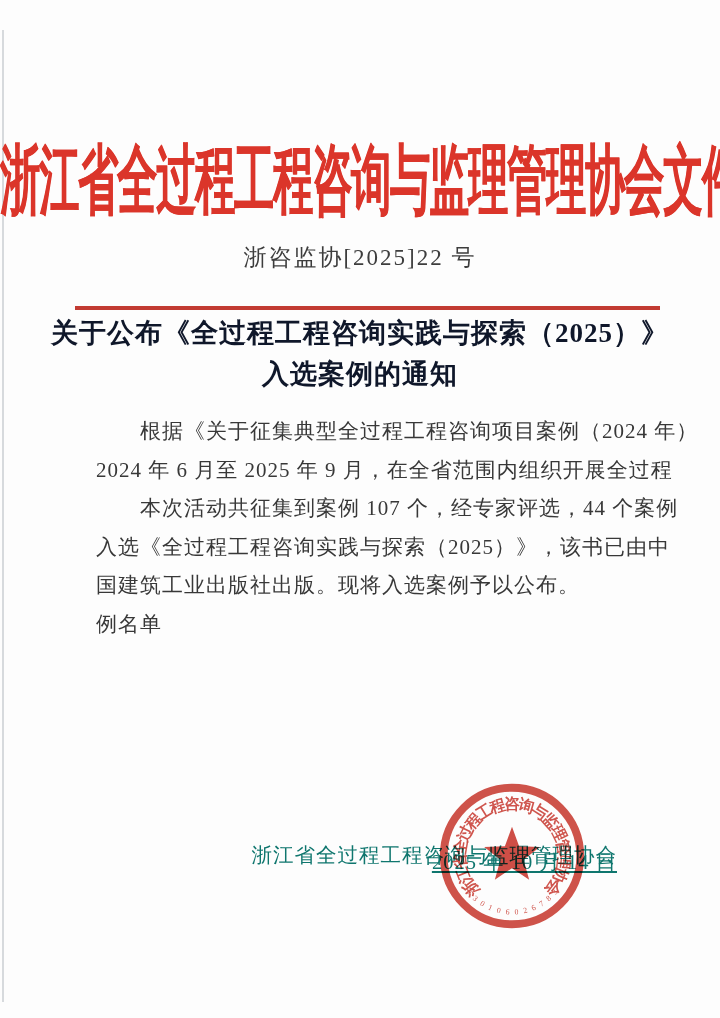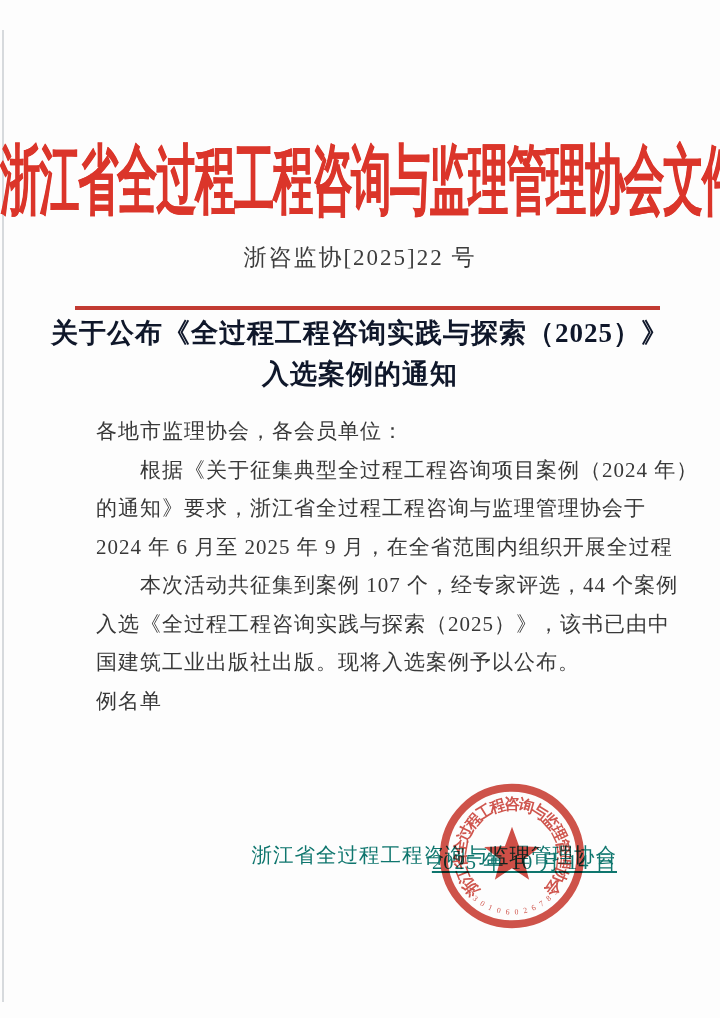--- a/index.html
+++ b/index.html
@@ -62,23 +62,21 @@
   <div class="doc-number">浙咨监协[2025]22 号</div>
 
   <div class="red-rule"></div>
 
   <div class="notice-title">
     <div>关于公布《全过程工程咨询实践与探索（2025）》</div>
     <div>入选案例的通知</div>
   </div>
 
   <div class="body-text">
-    <div class="line">各地市监理协会，各会员单位：</div>
     <div class="line indent">根据《关于征集典型全过程工程咨询项目案例（2024 年）</div>
-    <div class="line">的通知》要求，浙江省全过程工程咨询与监理管理协会于</div>
     <div class="line">2024 年 6 月至 2025 年 9 月，在全省范围内组织开展全过程</div>
     <div class="line indent">本次活动共征集到案例 107 个，经专家评选，44 个案例</div>
     <div class="line">入选《全过程工程咨询实践与探索（2025）》，该书已由中</div>
     <div class="line">国建筑工业出版社出版。现将入选案例予以公布。</div>
     <div class="line">例名单</div>
   </div>
 
   <div class="signoff signature">浙江省全过程工程咨询与监理管理协会</div>
 
   <div class="signoff issue-date">2025 年 10 月 14 日</div>

